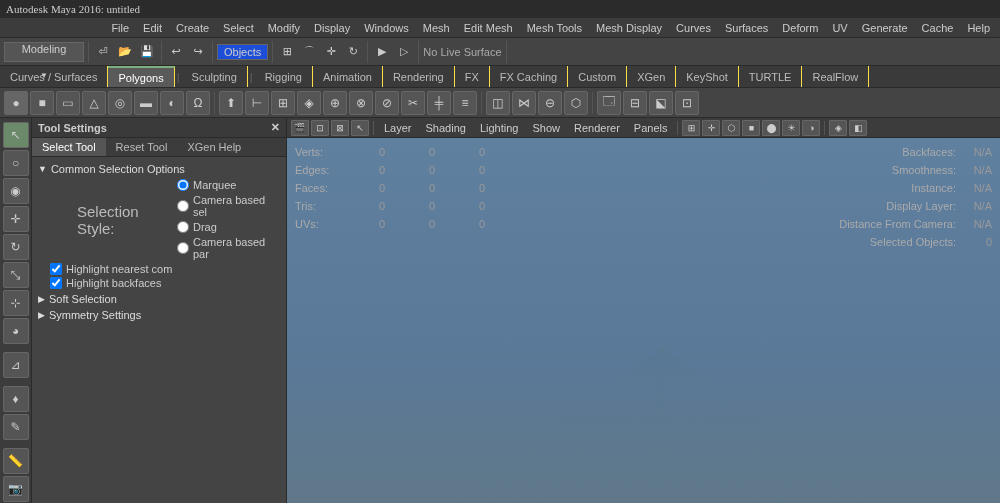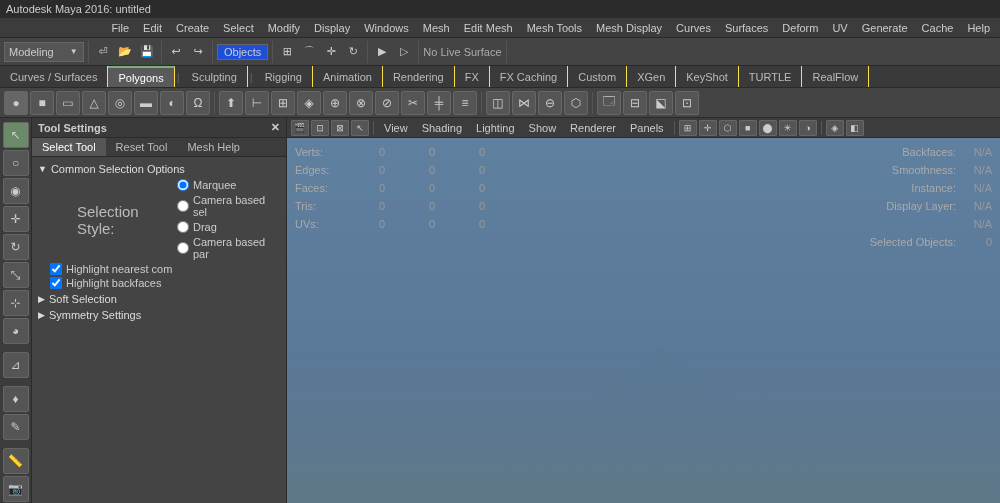--- a/index.html
+++ b/index.html
@@ -16,20 +16,21 @@
 
     
     #title-bar {
       background: #2b2b2b;
       height: 18px;
       display: flex;
       align-items: center;
       padding: 0 6px;
       font-size: 11px;
       color: #cccccc;
+      font-family: Liberation Serif, serif;
     }
 
     
     #menu-bar {
       background: #3c3c3c;
       height: 20px;
       display: flex;
       align-items: center;
       padding: 0 4px;
       gap: 2px;
@@ -60,20 +61,21 @@
       background: #555;
       border: 1px solid #666;
       color: #ccc;
       font-size: 11px;
       height: 20px;
       padding: 0 4px;
       display: flex;
       align-items: center;
       gap: 16px;
       min-width: 80px;
+      flex-direction: column;
     }
 
     .toolbar-separator {
       width: 1px;
       height: 22px;
       background: #555;
       margin: 0 2px;
     }
 
     .objects-label {
@@ -502,21 +504,21 @@
   </div>
 
   <div id="tool-settings">
     <div id="tool-settings-header">
       <span>Tool Settings</span>
       <span style="cursor:pointer;">✕</span>
     </div>
     <div id="tool-settings-tabs">
       <div class="ts-tab active">Select Tool</div>
       <div class="ts-tab">Reset Tool</div>
-      <div class="ts-tab">Mesh Help</div>
+      <div class="ts-tab">XGen Help</div>
     </div>
     <div id="tool-settings-content">
 
       <div class="ts-section-header">
         <span class="arrow">▼</span>
         <span>Common Selection Options</span>
       </div>
       <div class="ts-row">
         <span class="ts-label">Selection Style:</span>
         <div class="ts-radio-group">
@@ -564,21 +566,21 @@
   </div>
 
   <div id="viewport">
 
     <div id="viewport-toolbar">
       <div class="vp-btn">🎬</div>
       <div class="vp-btn">⊡</div>
       <div class="vp-btn">⊠</div>
       <div class="vp-btn">↖</div>
       <div class="vp-separator"></div>
-      <span class="vp-menu">View</span>
+      <span class="vp-menu">Layer</span>
       <span class="vp-menu">Shading</span>
       <span class="vp-menu">Lighting</span>
       <span class="vp-menu">Show</span>
       <span class="vp-menu">Renderer</span>
       <span class="vp-menu">Panels</span>
       <div class="vp-separator"></div>
       <div class="vp-btn">⊞</div>
       <div class="vp-btn">✛</div>
       <div class="vp-btn">⬡</div>
       <div class="vp-btn">■</div>
@@ -689,20 +691,21 @@
       </div>
       <div class="rstat-row">
         <span class="rstat-label">Instance:</span>
         <span class="rstat-val">N/A</span>
       </div>
       <div class="rstat-row">
         <span class="rstat-label">Display Layer:</span>
         <span class="rstat-val">N/A</span>
       </div>
       <div class="rstat-row">
+        <span class="rstat-label">Distance From Camera:</span>
         <span class="rstat-val">N/A</span>
       </div>
       <div class="rstat-row">
         <span class="rstat-label">Selected Objects:</span>
         <span class="rstat-val">0</span>
       </div>
     </div>
   </div>
 </div>
 

